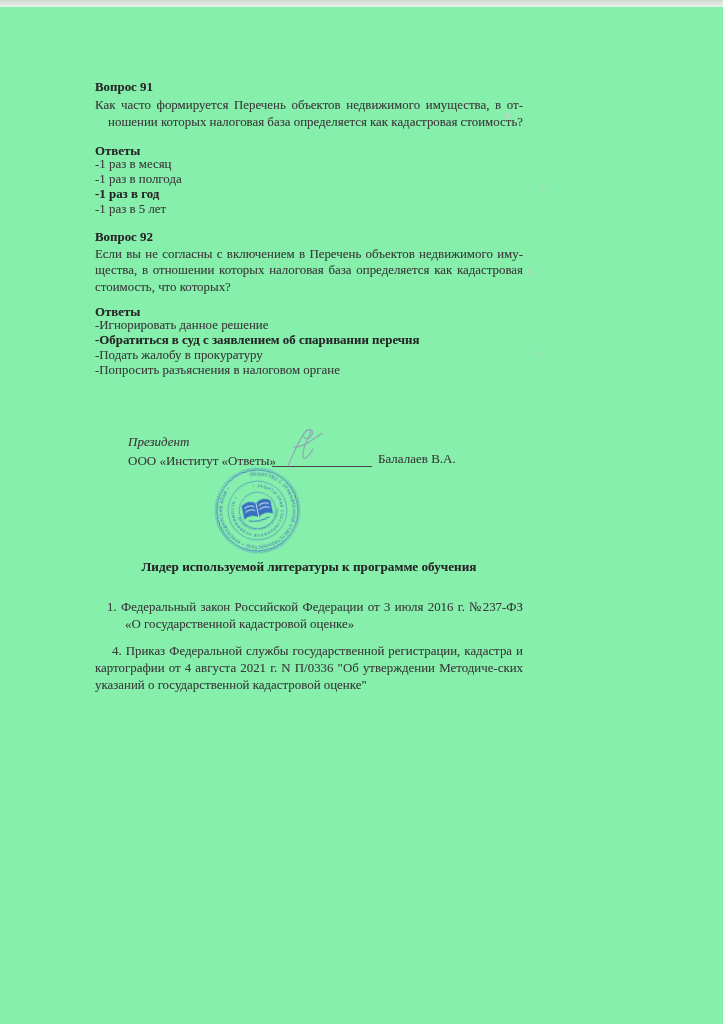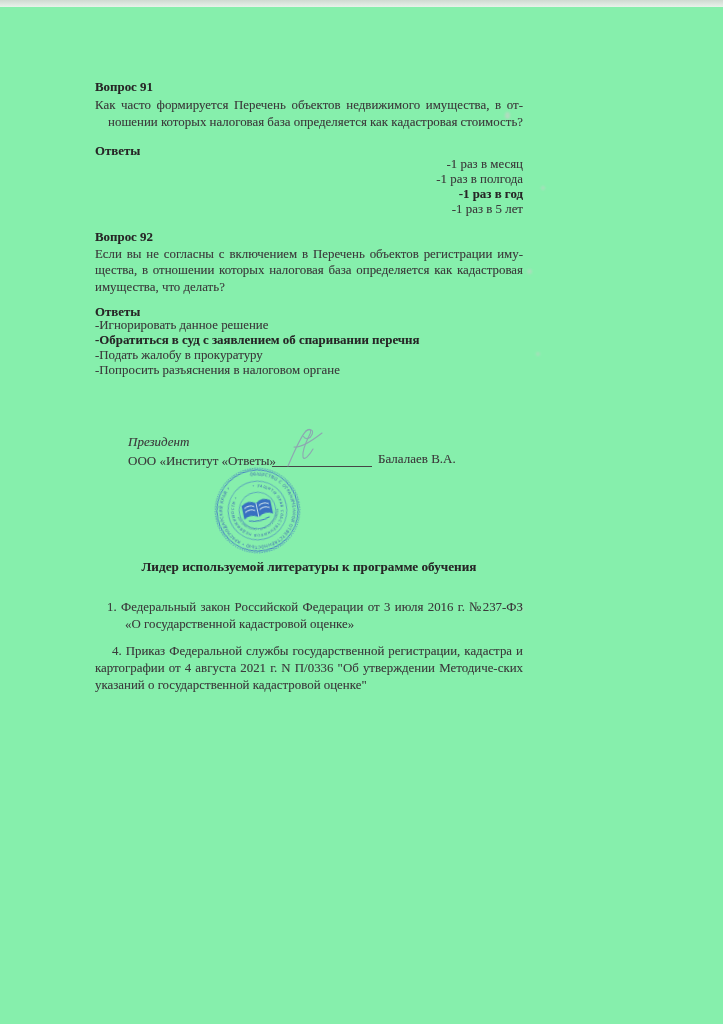--- a/index.html
+++ b/index.html
@@ -72,31 +72,31 @@
   <div class="speck s2"></div>
   <div class="speck s3"></div>
   <div class="speck s4"></div>
   <div class="speck s5"></div>
 
   <div class="line bold" style="top:79px;">Вопрос 91</div>
   <div class="line just" style="top:97px;">Как часто формируется Перечень объектов недвижимого имущества, в от-</div>
   <div class="line wide" style="top:114px;text-align:right;">ношении которых налоговая база определяется как кадастровая стоимость?</div>
 
   <div class="line bold" style="top:143px;">Ответы</div>
-  <div class="answers" style="top:157px;text-align:right;">
+  <div class="answers" style="top:157px;">
     <div>-1 раз в месяц</div>
     <div>-1 раз в полгода</div>
     <div class="bold">-1 раз в год</div>
     <div>-1 раз в 5 лет</div>
   </div>
 
   <div class="line bold" style="top:229px;">Вопрос 92</div>
-  <div class="line just" style="top:246px;">Если вы не согласны с включением в Перечень объектов регистрации иму-</div>
+  <div class="line just" style="top:246px;">Если вы не согласны с включением в Перечень объектов недвижимого иму-</div>
   <div class="line just" style="top:262px;">щества, в отношении которых налоговая база определяется как кадастровая</div>
-  <div class="line wide" style="top:279px;">имущества, что делать?</div>
+  <div class="line wide" style="top:279px;">стоимость, что которых?</div>
 
   <div class="line bold" style="top:304px;">Ответы</div>
   <div class="answers" style="top:318px;">
     <div>-Игнорировать данное решение</div>
     <div class="bold">-Обратиться в суд с заявлением об спаривании перечня</div>
     <div>-Подать жалобу в прокуратуру</div>
     <div>-Попросить разъяснения в налоговом органе</div>
   </div>
 
   <div class="sig-text" style="left:128px;top:434px;font-style:italic;">Президент</div>

